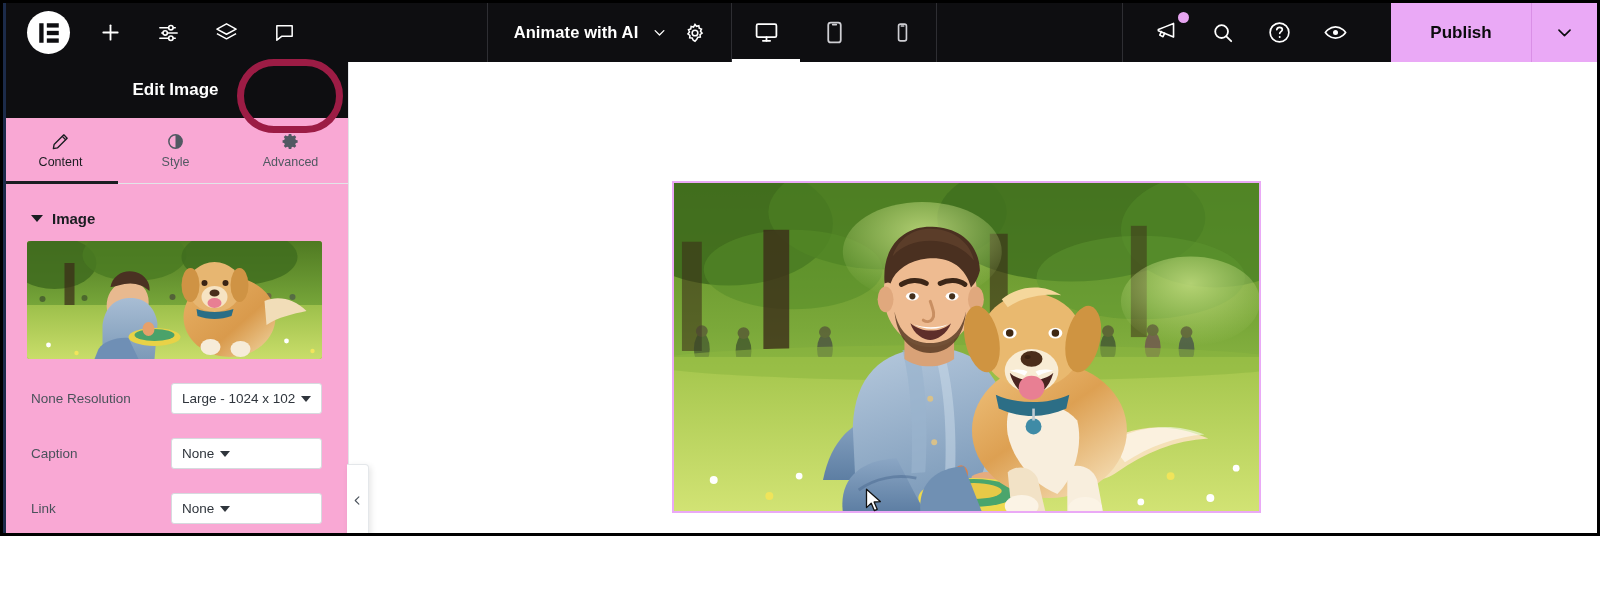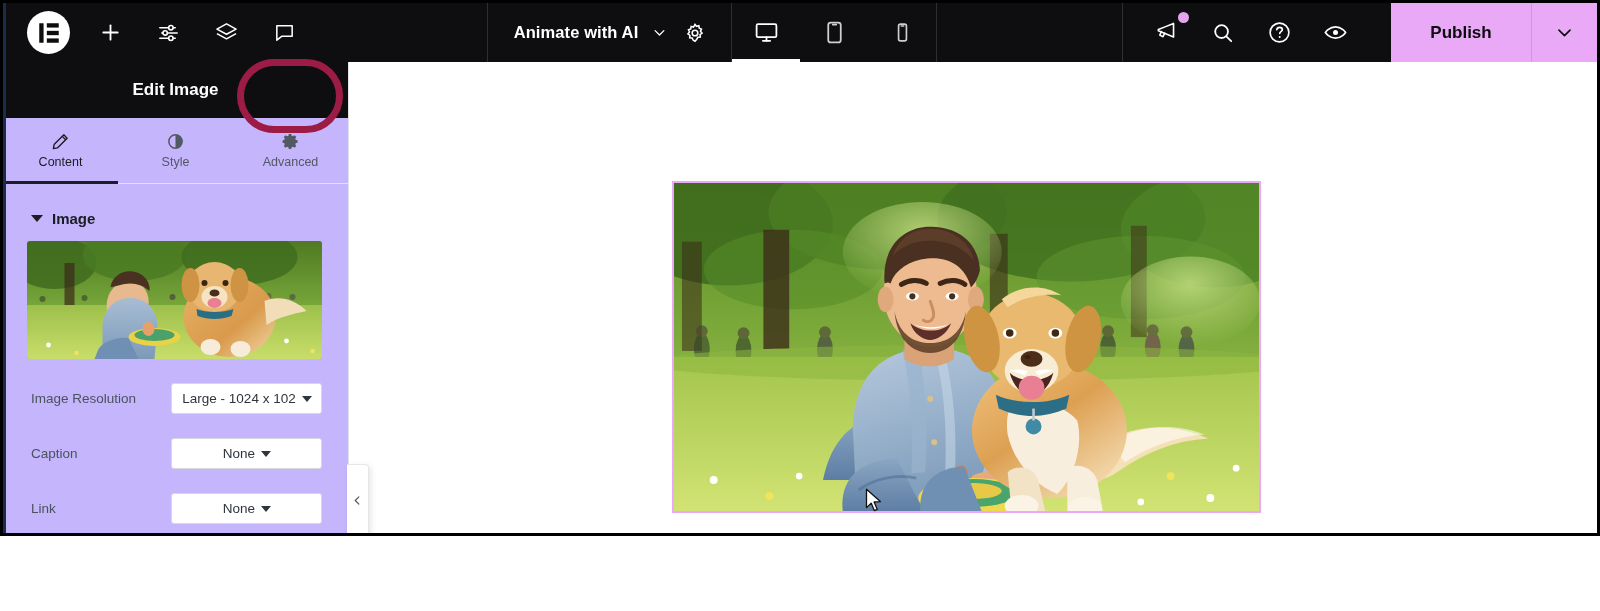--- a/index.html
+++ b/index.html
@@ -143,21 +143,21 @@
     cursor: pointer;
     color: #0b0b0d;
   }
 
   
   .panel {
     position: absolute;
     left: 0; top: 59px;
     width: 346px;
     height: 549px;
-    background: #c4b5fd;
+    background: #f9a8d4;
     border-right: 1px solid #e2e5e8;
   }
   .panel-header {
     height: 56px;
     background: #0e0e11;
     display: flex;
     align-items: center;
     justify-content: center;
     color: #ffffff;
     font-size: 17px;
@@ -248,21 +248,21 @@
     flex: 0 0 auto;
   }
   .select {
     flex: 1 1 auto;
     height: 31px;
     border: 1px solid #d6dade;
     border-radius: 3px;
     background: #ffffff;
     display: flex;
     align-items: center;
-    justify-content: center;
+    justify-content: flex-start;
     padding: 0 9px 0 10px;
     font-size: 13.5px;
     color: #2f353c;
     cursor: pointer;
     max-width: 154px;
     overflow: hidden;
     white-space: nowrap;
   }
   .sel-caret {
     width: 0; height: 0;
@@ -566,21 +566,21 @@
         <ellipse cx="216" cy="108" rx="10" ry="8" fill="#f6ecd9"></ellipse>
 
         <circle cx="24" cy="104" r="2.4" fill="#ffffff"></circle>
         <circle cx="52" cy="112" r="2.2" fill="#f2e55c"></circle>
         <circle cx="262" cy="100" r="2.4" fill="#ffffff"></circle>
         <circle cx="288" cy="110" r="2.2" fill="#f2e55c"></circle>
       </svg>
     </div>
 
     <div class="ctrl-row">
-      <span class="ctrl-label">Image Resolution</span>
+      <span class="ctrl-label">None Resolution</span>
       <div class="select">
         <span>Large - 1024 x 102</span>
         <span class="sel-caret"></span>
       </div>
     </div>
 
     <div class="ctrl-row">
       <span class="ctrl-label">Caption</span>
       <div class="select">
         <span>None</span>

